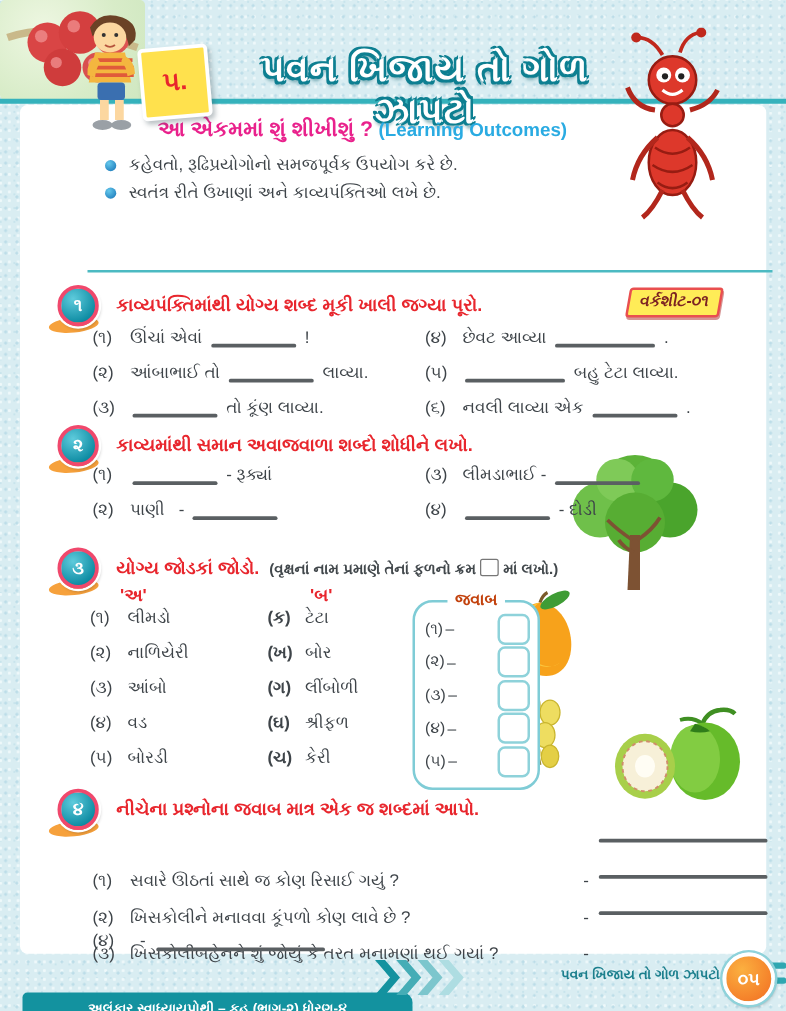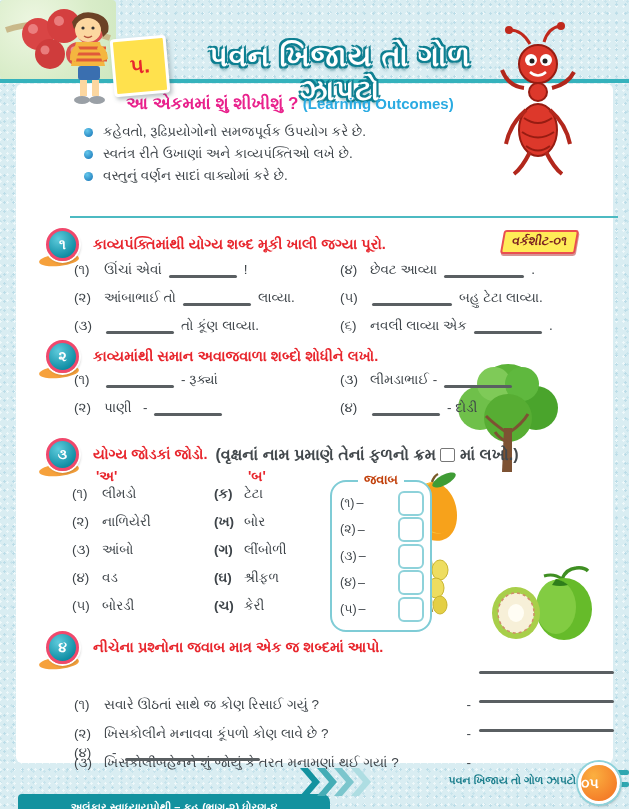--- a/index.html
+++ b/index.html
@@ -37,21 +37,21 @@
 
   
   .q-head{position:absolute;z-index:5;display:flex;align-items:center;}
   .q-circle{position:relative;width:27px;height:27px;border-radius:50%;flex:none;
     border:3px solid #f0486c;box-shadow:0 0 0 2px #fff,1px 2px 3px rgba(0,0,0,.3);
     background:radial-gradient(circle at 35% 30%,#5ecbdc,#0d8ba2 75%);
     color:#fff;font-weight:bold;font-size:14px;display:flex;align-items:center;justify-content:center;}
   .q-circle::after{content:"";position:absolute;left:-10px;bottom:-8px;width:40px;height:12px;
     background:#f6a13c;border-radius:50%;transform:rotate(-6deg);z-index:-1;}
   .q-title{margin-left:14px;font-size:14.5px;font-weight:bold;color:#e8262d;}
-  .q-note{font-weight:bold;color:#42484c;font-size:16px;}
+  .q-note{font-weight:bold;color:#42484c;font-size:12px;}
   .inline-box{display:inline-block;width:13px;height:12px;border:1.5px solid #777;border-radius:2px;vertical-align:-2px;background:#fff;}
 
   .ws-badge{position:absolute;left:502px;top:230px;z-index:5;background:#ffec57;border:2px solid #e94f4f;
     border-radius:3px;transform:skewX(-10deg);padding:2px 8px 3px;font-size:12.5px;font-weight:bold;color:#7c2222;
     box-shadow:1px 2px 0 rgba(180,60,60,.55);}
 
   
   .rows{position:absolute;z-index:4;display:flex;flex-direction:column;}
   .row{display:flex;align-items:baseline;font-size:13.5px;color:#3e4449;height:28px;}
   .row .num{width:30px;flex:none;}
@@ -83,21 +83,21 @@
   
   .f-bar{position:absolute;left:18px;top:794px;width:312px;height:26px;background:#13929f;
     border-radius:4px 8px 8px 4px;display:flex;align-items:center;justify-content:center;z-index:4;
     color:#fff;font-size:11px;font-weight:bold;}
   .f-chev{position:absolute;left:300px;top:768px;z-index:4;}
   .f-right-title{position:absolute;left:438px;top:774px;width:138px;text-align:right;z-index:4;
     font-size:11px;font-weight:bold;color:#1c7f8d;}
   .f-circle{position:absolute;left:578px;top:762px;width:36px;height:36px;border-radius:50%;z-index:5;
     background:radial-gradient(circle at 35% 30%,#fbb040,#f26d21);border:3px solid #fff;
     box-shadow:0 0 0 2px #8ed2da,1px 2px 3px rgba(0,0,0,.3);
-    display:flex;align-items:center;color:#fff;font-weight:bold;font-size:14px;}
+    display:flex;align-items:center;justify-content:center;color:#fff;font-weight:bold;font-size:14px;}
   .f-tail{position:absolute;z-index:4;background:#2fa7b1;height:5px;border-radius:2px;}
 </style>
 </head>
 <body>
 
 <div class="page">
   <div class="panel"></div>
   <div class="teal-line"></div>
 
   <svg class="boy" width="92" height="102" viewBox="0 0 92 102">
@@ -147,24 +147,20 @@
     <span class="en">(Learning Outcomes)</span>
   </div>
   <div class="lo-list">
     <div class="lo-item">
         <span class="dot"></span>
         <span>કહેવતો, રૂઢિપ્રયોગોનો સમજપૂર્વક ઉપયોગ કરે છે.</span>
       </div>
     <div class="lo-item">
         <span class="dot"></span>
         <span>સ્વતંત્ર રીતે ઉખાણાં અને કાવ્યપંક્તિઓ લખે છે.</span>
-      </div>
-    <div class="lo-item">
-        <span class="dot"></span>
-        <span>વસ્તુનું વર્ણન સાદાં વાક્યોમાં કરે છે.</span>
       </div>
   </div>
   <div class="divider2"></div>
 
   <div class="q-head" style="left:46px;top:228px;">
     <span class="q-circle">૧</span>
     <span class="q-title">કાવ્યપંક્તિમાંથી યોગ્ય શબ્દ મૂકી ખાલી જગ્યા પૂરો.</span>
   </div>
   <div class="ws-badge">વર્કશીટ-૦૧</div>
 

